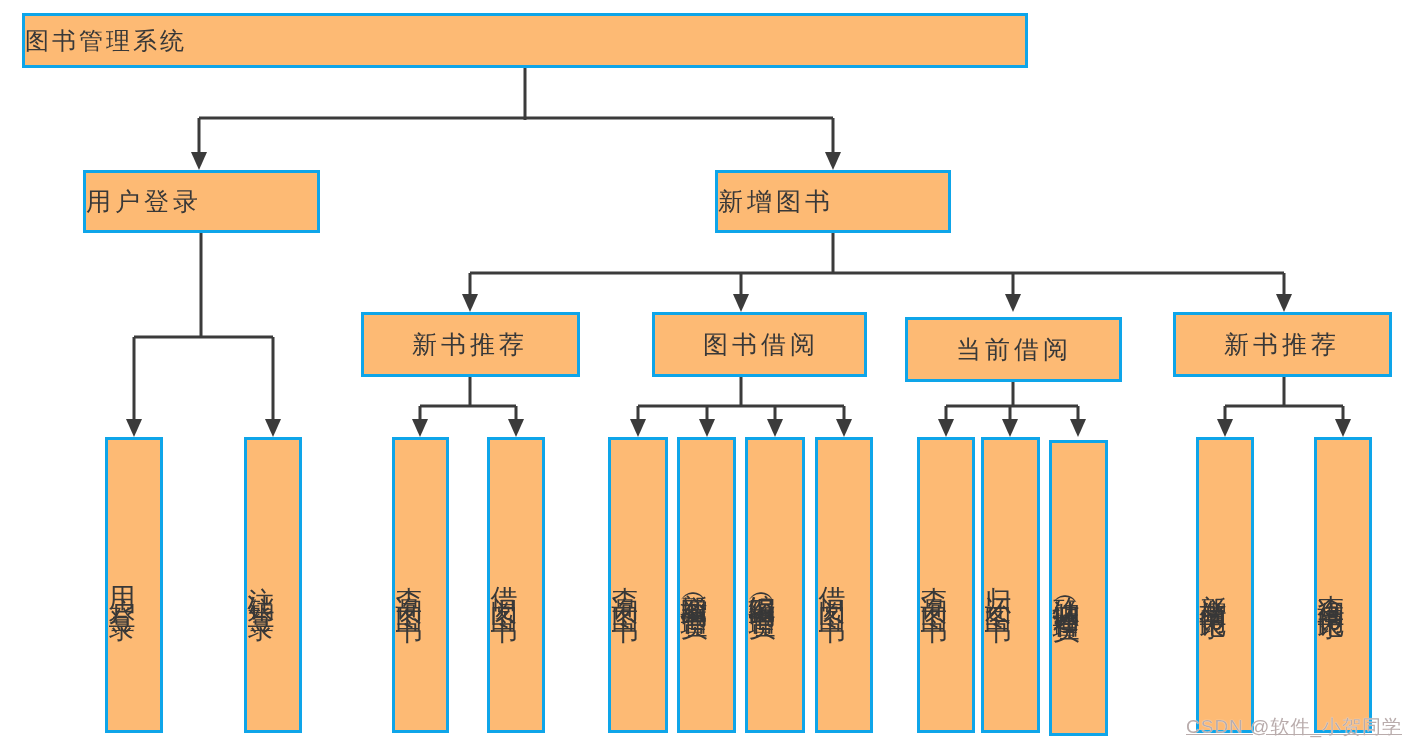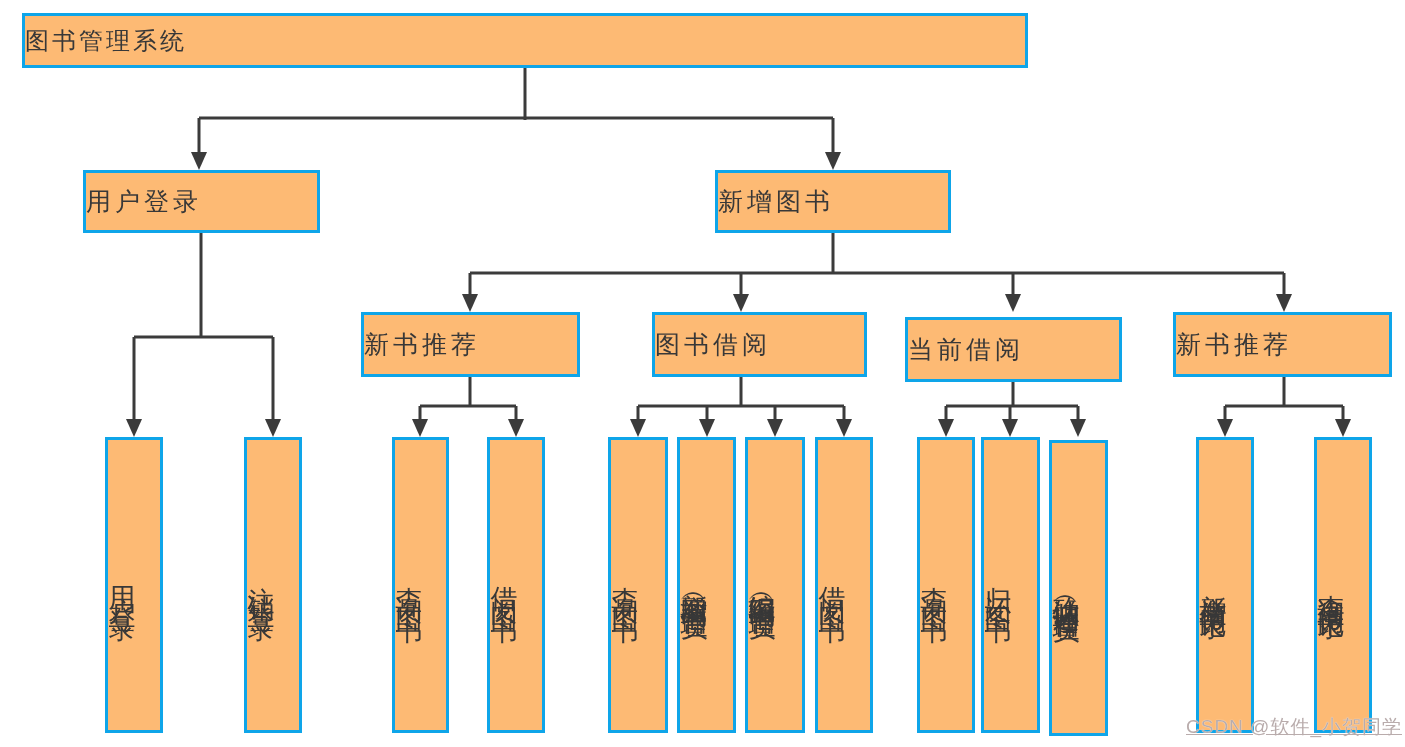--- a/index.html
+++ b/index.html
@@ -18,21 +18,21 @@
     box-sizing: border-box;
     border: 3px solid #0ea5e9;
     background: #fdba74;
     display: flex;
     align-items: center;
     justify-content: flex-start;
     text-align: center;
   }
   .root-node { font-size: 24px; letter-spacing: 3px; }
   .lvl2 { font-size: 25px; letter-spacing: 4px; }
-  .lvl3 { font-size: 25px; letter-spacing: 4px; }
+  .lvl3 { font-size: 25px; letter-spacing: 4px; padding-left: 48px; }
   .leaf { font-size: 27px; }
   .v {
     writing-mode: vertical-rl;
     text-orientation: mixed;
     line-height: 1;
   }
   .ls-wide  { letter-spacing: 10px; }
   .ls-mid   { letter-spacing: 4px; }
   .ls-tight { letter-spacing: 3px; }
   .lbl { display: block; }

